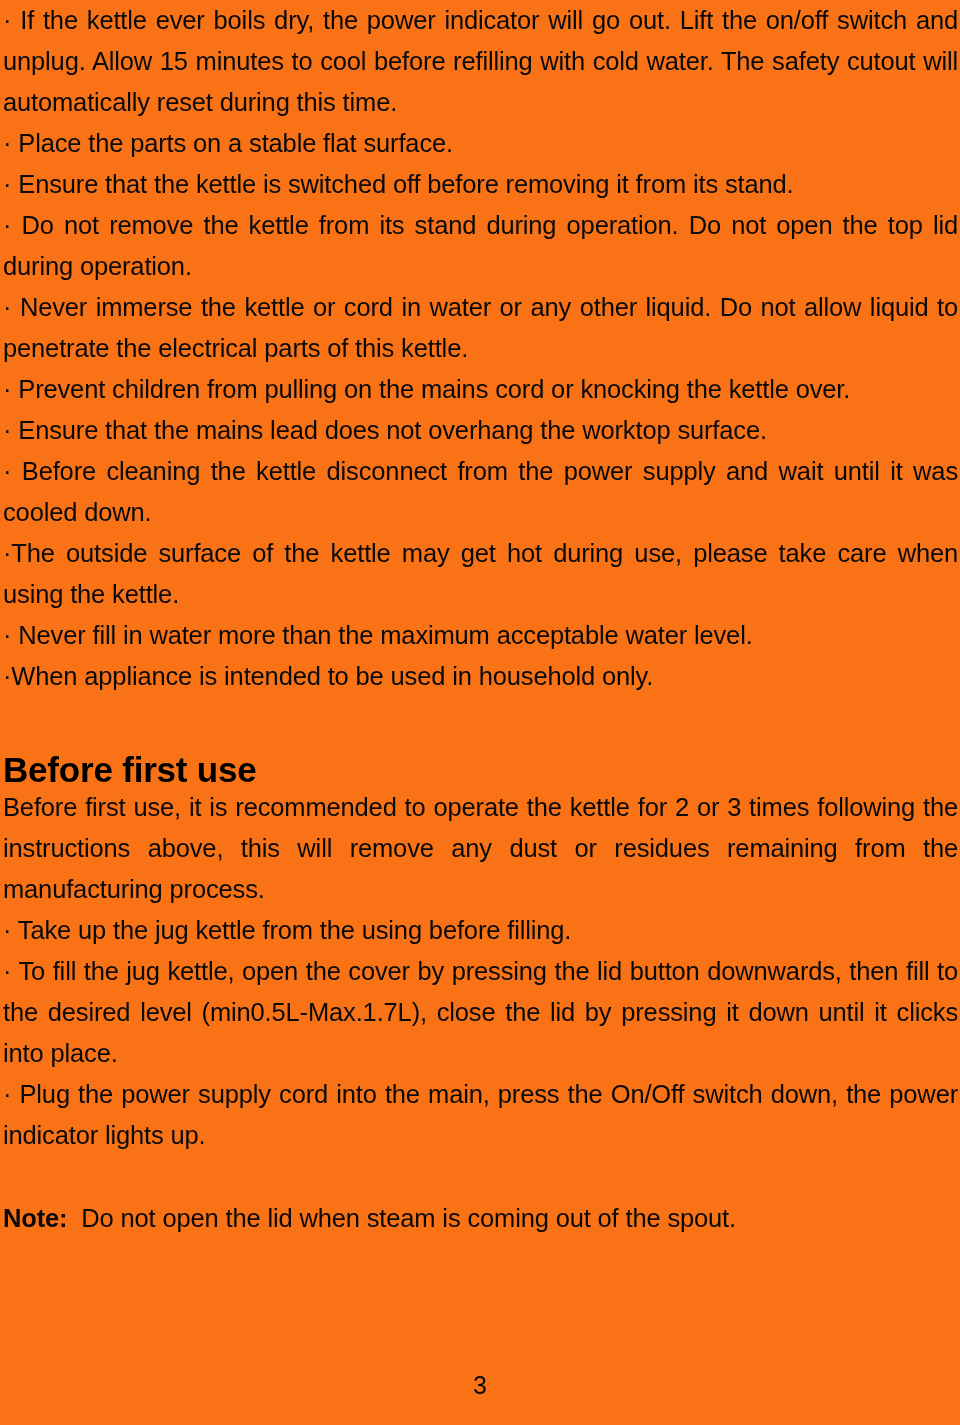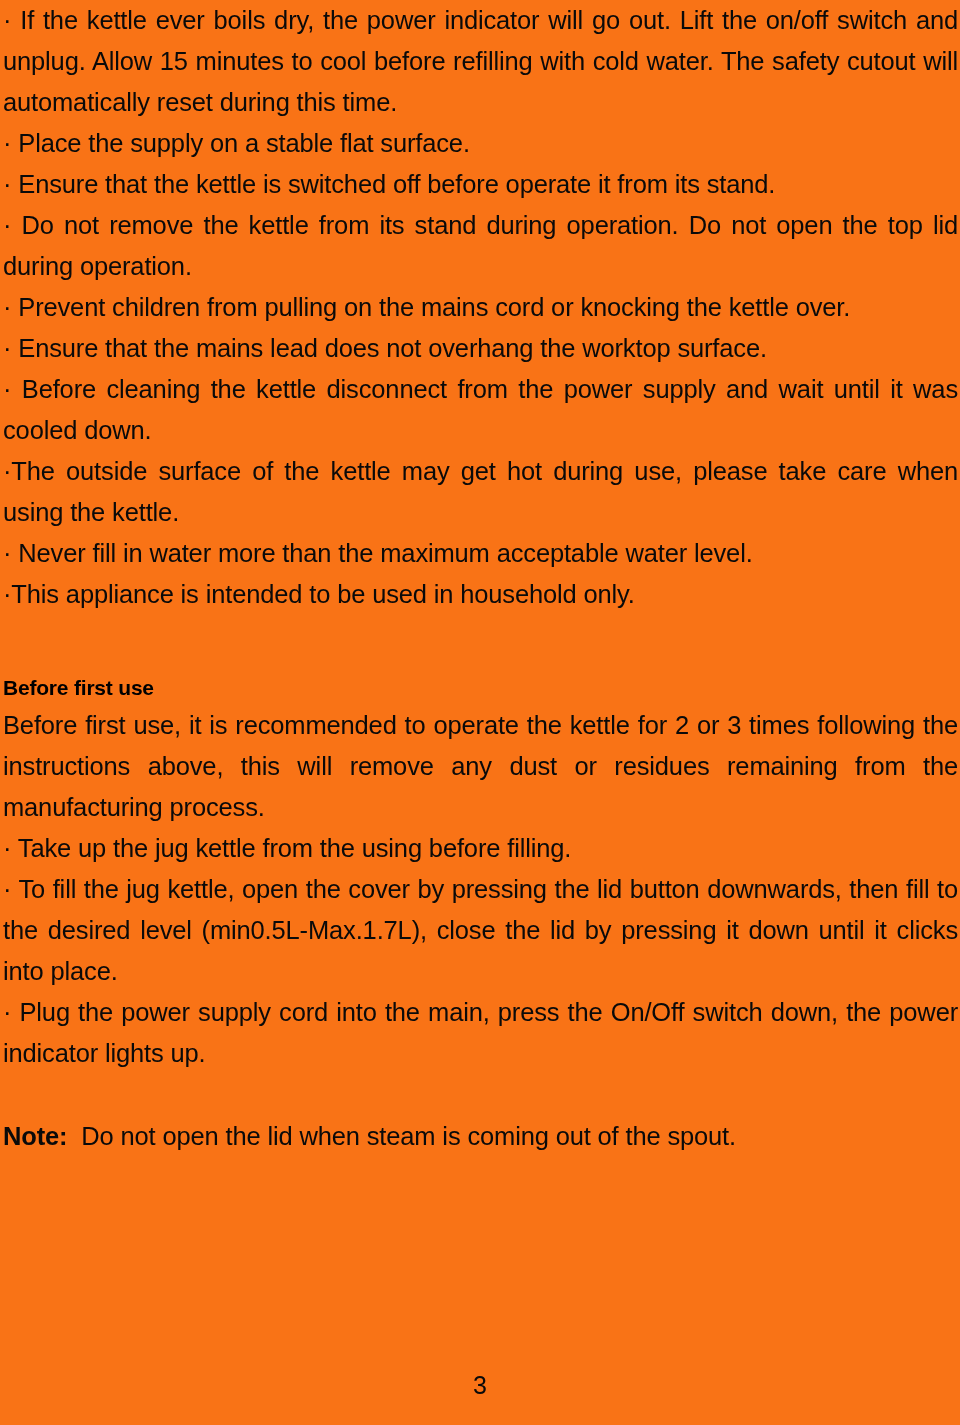--- a/index.html
+++ b/index.html
@@ -37,21 +37,21 @@
     letter-spacing: -0.15px;
   }
 
   .bullet-mark {
     display: inline;
     font-size: 25.5px;
     vertical-align: baseline;
   }
 
   h2.section-title {
-    font-size: 21px;
+    font-size: 35px;
     font-weight: bold;
     line-height: 34px;
     margin: 0;
     padding: 0;
     letter-spacing: -0.2px;
     color: #000;
   }
 
   .spacer-before-heading { height: 56px; }
   .spacer-before-note { height: 42px; }
@@ -75,39 +75,40 @@
 <body>
 
 <div class="page">
 
   <div class="content">
 
     <div>
 
       <p class="para"><span class="bullet-mark">· </span><span>If the kettle ever boils dry, the power indicator will go out. Lift the on/off switch and unplug. Allow 15 minutes to cool before refilling with cold water. The safety cutout will automatically reset during this time.</span></p>
 
-      <p class="para"><span class="bullet-mark">· </span><span>Place the supply on a stable flat surface.</span></p>
+      <p class="para"><span class="bullet-mark">· </span><span>Place the parts on a stable flat surface.</span></p>
 
-      <p class="para"><span class="bullet-mark">· </span><span>Ensure that the kettle is switched off before operate it from its stand.</span></p>
+      <p class="para"><span class="bullet-mark">· </span><span>Ensure that the kettle is switched off before removing it from its stand.</span></p>
 
       <p class="para"><span class="bullet-mark">· </span><span>Do not remove the kettle from its stand during operation. Do not open the top lid during operation.</span></p>
 
+      <p class="para"><span class="bullet-mark">· </span><span>Never immerse the kettle or cord in water or any other liquid. Do not allow liquid to penetrate the electrical parts of this kettle.</span></p>
 
       <p class="para"><span class="bullet-mark">· </span><span>Prevent children from pulling on the mains cord or knocking the kettle over.</span></p>
 
       <p class="para"><span class="bullet-mark">· </span><span>Ensure that the mains lead does not overhang the worktop surface.</span></p>
 
       <p class="para"><span class="bullet-mark">· </span><span>Before cleaning the kettle disconnect from the power supply and wait until it was cooled down.</span></p>
 
 
       <p class="para"><span class="bullet-mark">·</span><span>The outside surface of the kettle may get hot during use, please take care when using the kettle.</span></p>
 
       <p class="para"><span class="bullet-mark">· </span><span>Never fill in water more than the maximum acceptable water level.</span></p>
 
-      <p class="para"><span class="bullet-mark">·</span><span>This appliance is intended to be used in household only.</span></p>
+      <p class="para"><span class="bullet-mark">·</span><span>When appliance is intended to be used in household only.</span></p>
 
     </div>
 
     <div class="spacer-before-heading"></div>
 
     <div>
 
       <h2 class="section-title">Before first use</h2>
 
       <p class="para">Before first use, it is recommended to operate the kettle for 2 or 3 times following the instructions above, this will remove any dust or residues remaining from the manufacturing process.</p>

